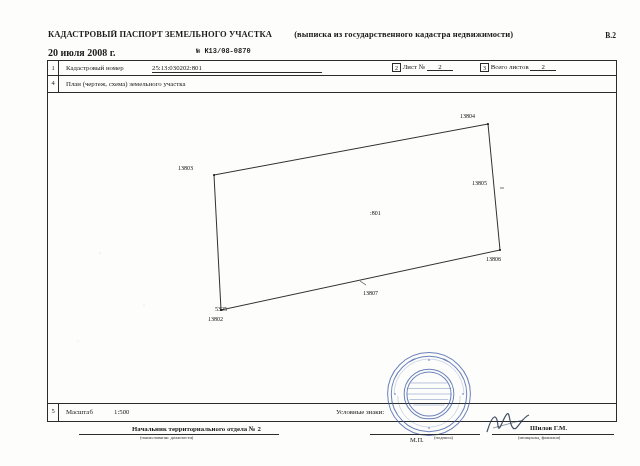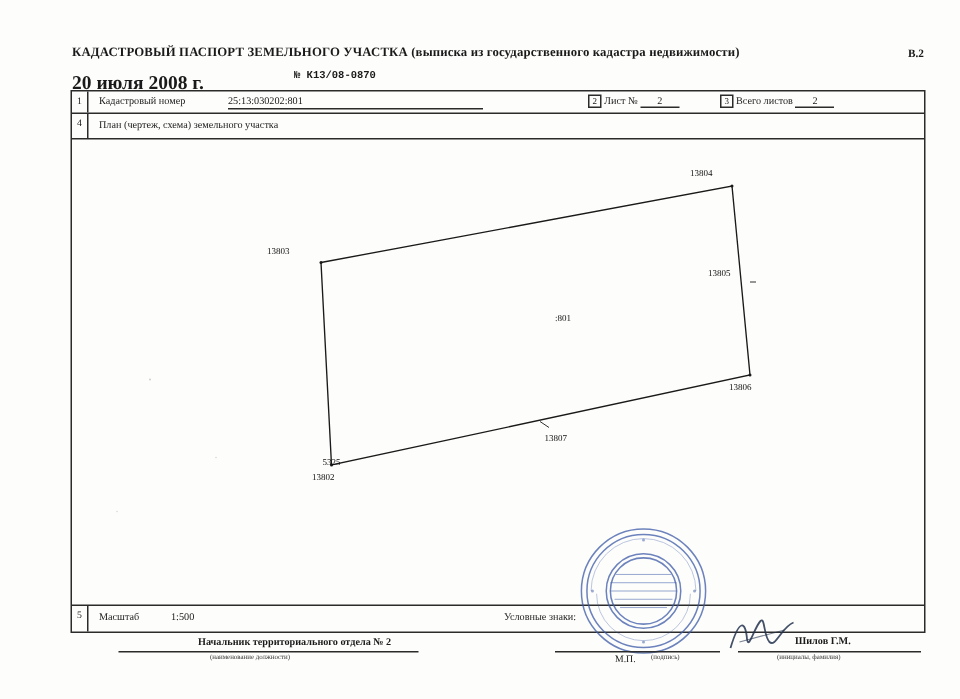--- a/index.html
+++ b/index.html
@@ -29,33 +29,34 @@
     left: 48px;
     top: 30px;
     width: 500px;
     font-size: 8.5px;
     font-weight: bold;
     letter-spacing: 0.1px;
     line-height: 1.1;
   }
   .doc-title .subtitle {
     font-weight: bold;
+    margin-left: 20px;
   }
   .page-code {
     position: absolute;
     right: 24px;
     top: 31px;
     font-size: 7.5px;
     font-weight: bold;
   }
   .doc-date {
     position: absolute;
     left: 48px;
     top: 47px;
-    font-size: 13px;
+    font-size: 10px;
     font-weight: bold;
   }
   .doc-number {
     position: absolute;
     left: 196px;
     top: 47px;
     font-size: 7px;
     font-weight: bold;
     font-family: Liberation Mono, monospace;
   }

